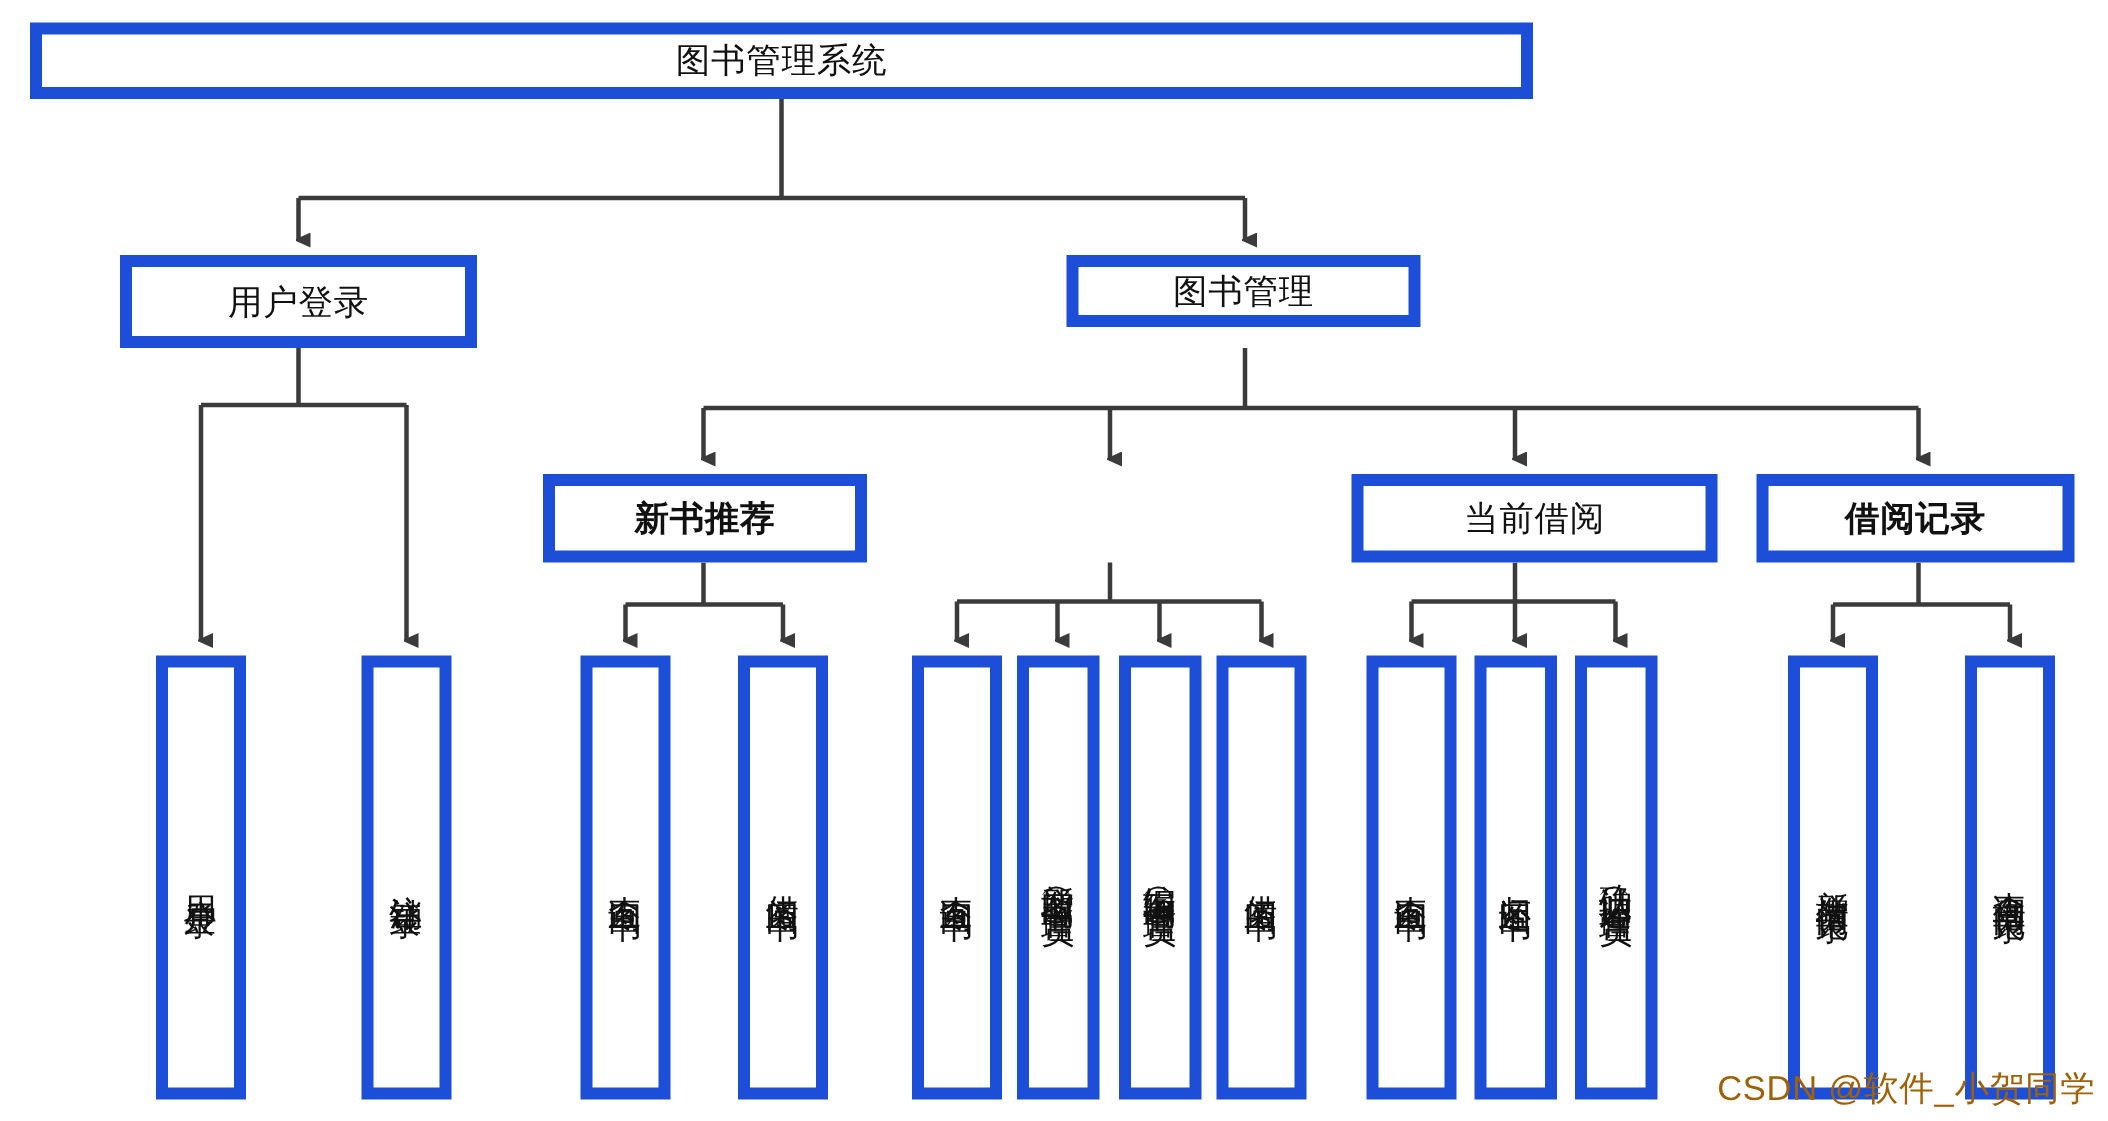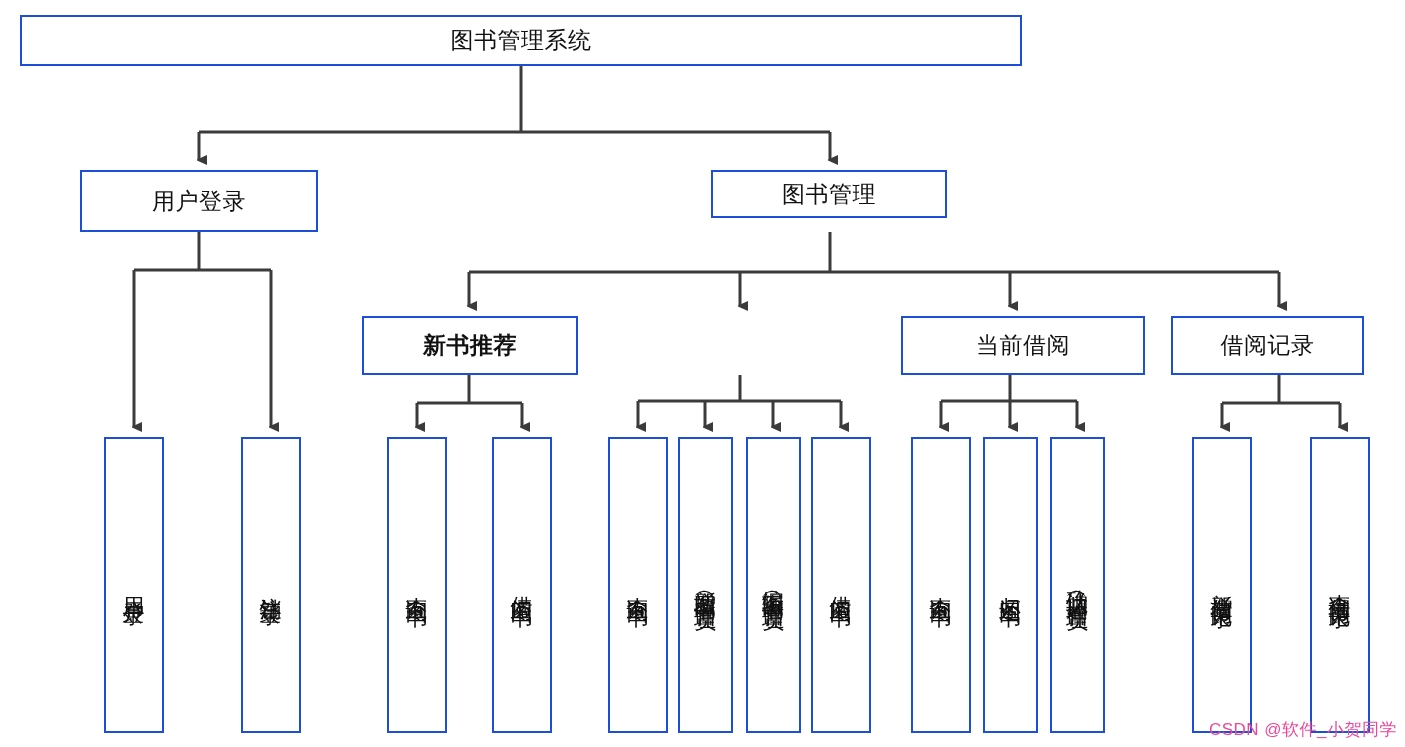--- a/index.html
+++ b/index.html
@@ -13,21 +13,21 @@
   #canvas {
     position: relative;
     width: 1405px;
     height: 747px;
     background: #ffffff;
     overflow: hidden;
   }
   .node {
     position: absolute;
     box-sizing: border-box;
-    border: 2px solid #1d4ed8;
+    border: 8px solid #1d4ed8;
     background: #ffffff;
     display: flex;
     align-items: center;
     justify-content: center;
     color: #111111;
     line-height: 1.05;
   }
   .node.horiz {
     font-size: 23px;
     letter-spacing: 0.5px;
@@ -49,22 +49,22 @@
     left: 0;
     top: 0;
     width: 1405px;
     height: 747px;
     pointer-events: none;
   }
   .watermark {
     position: absolute;
     right: 8px;
     bottom: 6px;
-    font-size: 17px;
-    color: #ec4899;
+    font-size: 23px;
+    color: #a16207;
     white-space: nowrap;
     letter-spacing: 0.5px;
     text-align: right;
   }
 </style>
 </head>
 <body>
 
 <div id="canvas">
 
@@ -128,21 +128,21 @@
   <div class="node horiz" style="left:711px; top:170px; width:236px; height:48px;">
     <span>图书管理</span>
   </div>
 
   <div class="node horiz" style="left:362px; top:316px; width:216px; height:59px;font-weight:bold;">
     <span>新书推荐</span>
   </div>
   <div class="node horiz" style="left:901px; top:316px; width:244px; height:59px;">
     <span>当前借阅</span>
   </div>
-  <div class="node horiz" style="left:1171px; top:316px; width:193px; height:59px;">
+  <div class="node horiz" style="left:1171px; top:316px; width:212px; height:59px;font-weight:bold;">
     <span>借阅记录</span>
   </div>
 
   <div class="node vert" style="left:104px; top:437px; width:60px; height:296px;">
     <span class="vtext">用户登录</span>
   </div>
   <div class="node vert" style="left:241px; top:437px; width:60px; height:296px;">
     <span class="vtext">注销登录</span>
   </div>
 

